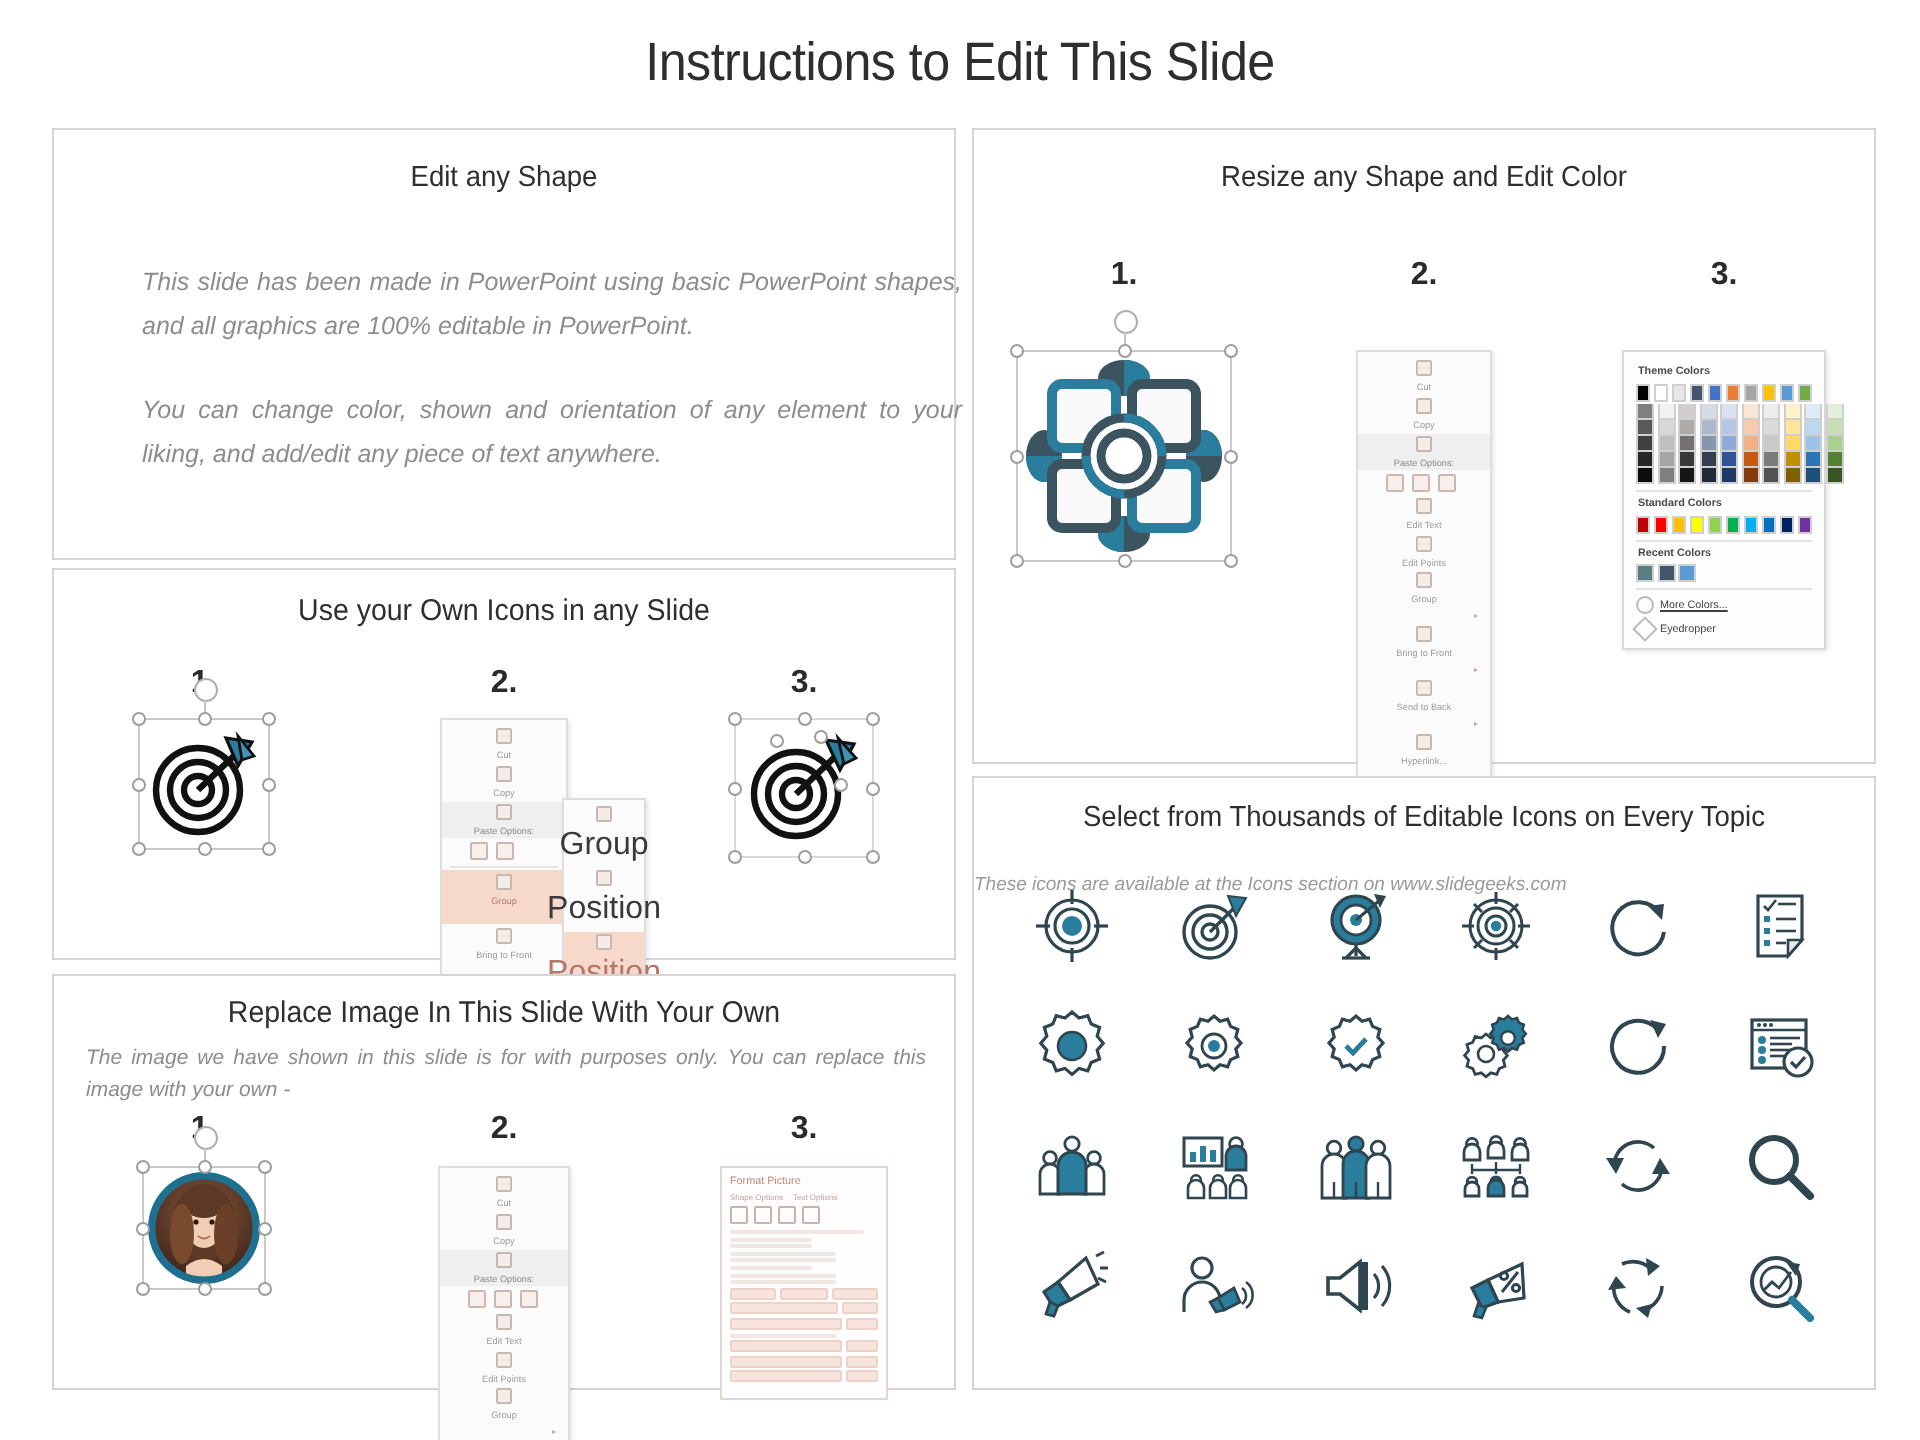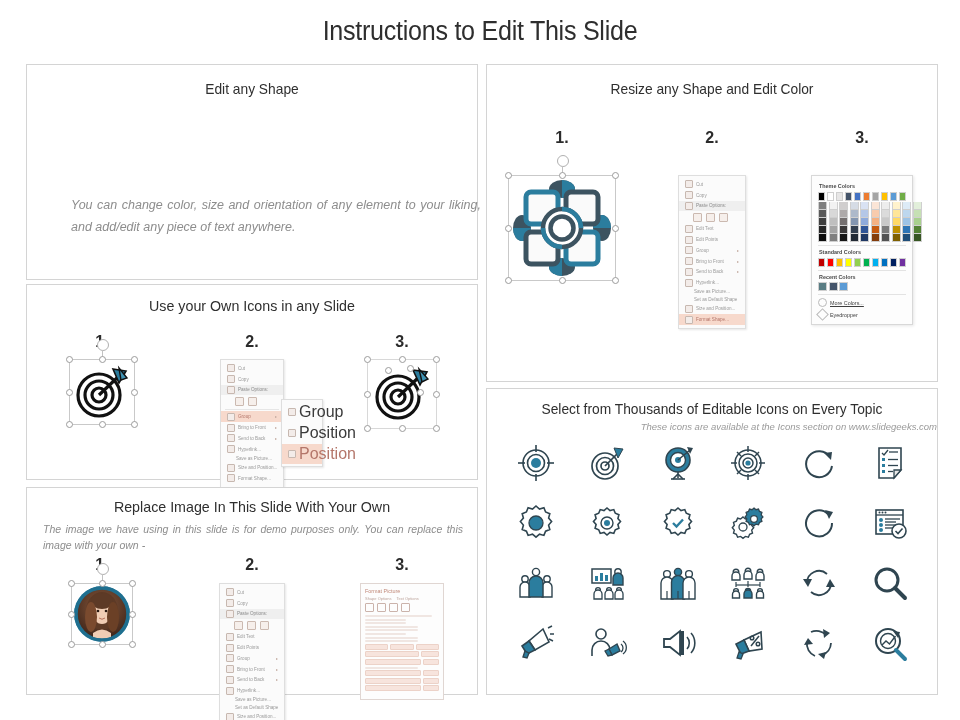--- a/index.html
+++ b/index.html
@@ -70,21 +70,21 @@
   .rot{position:absolute;left:calc(50% - 5px);top:-20px;width:10px;height:10px;
        border:1px solid #b0b0b0;border-radius:50%;background:#fff;}
   .rot:after{content:"";position:absolute;left:4px;top:10px;width:1px;height:10px;background:#c2c2c2;}
 
   
   .ctxmenu{
     background:#fbfbfb;border:1px solid #dedede;
     font-size:4.6px;color:#9a9a9a;padding:3px 0;
     box-shadow:1px 1px 2px rgba(0,0,0,.10);
   }
-  .ctx-item{display:flex;align-items:center;gap:3px;padding:1.4px 6px;white-space:nowrap;}
+  .ctx-item{display:flex;align-items:center;gap:3px;padding:1.4px 6px;white-space:nowrap;flex-direction:column;}
   .ctx-item .gi{width:6px;height:6px;flex:none;border:0.5px solid #c7b8b0;border-radius:1px;background:#f3ece9;}
   .ctx-item.hi{background:#f7d9cc;color:#b4766a;}
   .ctx-item.hdr{background:#efefef;color:#8a8a8a;}
   .ctx-item .arw{margin-left:auto;font-size:4px;color:#c0a79c;}
   .ctx-sep{height:1px;background:#e6e6e6;margin:1.5px 4px;}
   .ctx-paste-row{display:flex;gap:4px;padding:1.5px 0 1.5px 14px;}
   .ctx-paste-row i{display:block;width:7px;height:7px;border:0.5px solid #cbb9b0;background:#f6efeb;border-radius:1px;}
   .ctx-sub{
     position:absolute;background:#fbfbfb;border:1px solid #dedede;padding:2px 0;
     box-shadow:1px 1px 2px rgba(0,0,0,.10);
@@ -117,40 +117,41 @@
   .fp-line{height:2px;background:#f0e6e2;margin:1.6px 0;border-radius:1px;}
   .fp-line.s{width:55%}.fp-line.m{width:72%}.fp-line.l{width:90%}
   .fp-field{display:flex;gap:2px;align-items:center;margin:1.6px 0;}
   .fp-field b{display:block;height:4px;background:#f7e4dd;border:0.5px solid #ecd2c8;flex:1;border-radius:1px;}
 
   
   #panel-icons-lib .lib-title{
     text-align:center;font-size:14.5px;color:#2f2f2f;margin-top:12px;transform:scaleX(0.95);
   }
   #panel-icons-lib .lib-sub{
-    text-align:right;font-style:italic;font-size:9.5px;color:#9a9a9a;margin-top:4px;
+    text-align:left;font-style:italic;font-size:9.5px;color:#9a9a9a;margin-top:20px;
   }
   .icon-grid{
     position:absolute;left:14px;top:52px;width:424px;
     display:grid;grid-template-columns:repeat(6,1fr);
     row-gap:16px;
   }
   .icon-cell{display:flex;align-items:center;justify-content:center;height:44px;}
   .icon-cell svg{display:block;}
 </style>
 </head>
 <body>
 
 <div class="slide">
 
   <div class="slide-title">Instructions to Edit This Slide</div>
 
   <div class="panel" id="panel-edit-shape">
     <div class="panel-title">Edit any Shape</div>
-    <div class="body-italic para2">You can change color, size and orientation of any element to your liking, and add/edit any piece of text anywhere.</div>
+    <div class="body-italic para1">This slide has been made in PowerPoint using basic PowerPoint shapes, and all graphics are 100% editable in PowerPoint.</div>
+    <div class="body-italic para2">You can change color, shown and orientation of any element to your liking, and add/edit any piece of text anywhere.</div>
   </div>
 
   <div class="panel" id="panel-own-icons">
     <div class="panel-title">Use your Own Icons in any Slide</div>
 
     <div class="steps">
       <div class="step-num">1.</div>
       <div class="step-num">2.</div>
       <div class="step-num">3.</div>
     </div>
@@ -265,21 +266,21 @@
             <path d="M46 11 L60 13 L53 26 Z" fill="#2b7d9e" stroke="#111" stroke-width="1.6"></path>
             <path d="M52 10 L61 20 L55 23 Z" fill="#3f93b4" stroke="#111" stroke-width="1.4"></path>
           </svg>
         </div>
       </div>
     </div>
   </div>
 
   <div class="panel" id="panel-replace-image">
     <div class="panel-title">Replace Image In This Slide With Your Own</div>
-    <div class="sub">The image we have using in this slide is for demo purposes only. You can replace this image with your own -</div>
+    <div class="sub">The image we have shown in this slide is for with purposes only. You can replace this image with your own -</div>
 
     <div class="steps">
       <div class="step-num">1.</div>
       <div class="step-num">2.</div>
       <div class="step-num">3.</div>
     </div>
 
     <div class="figs" style="top:95px;">
 
       <div class="fig">

